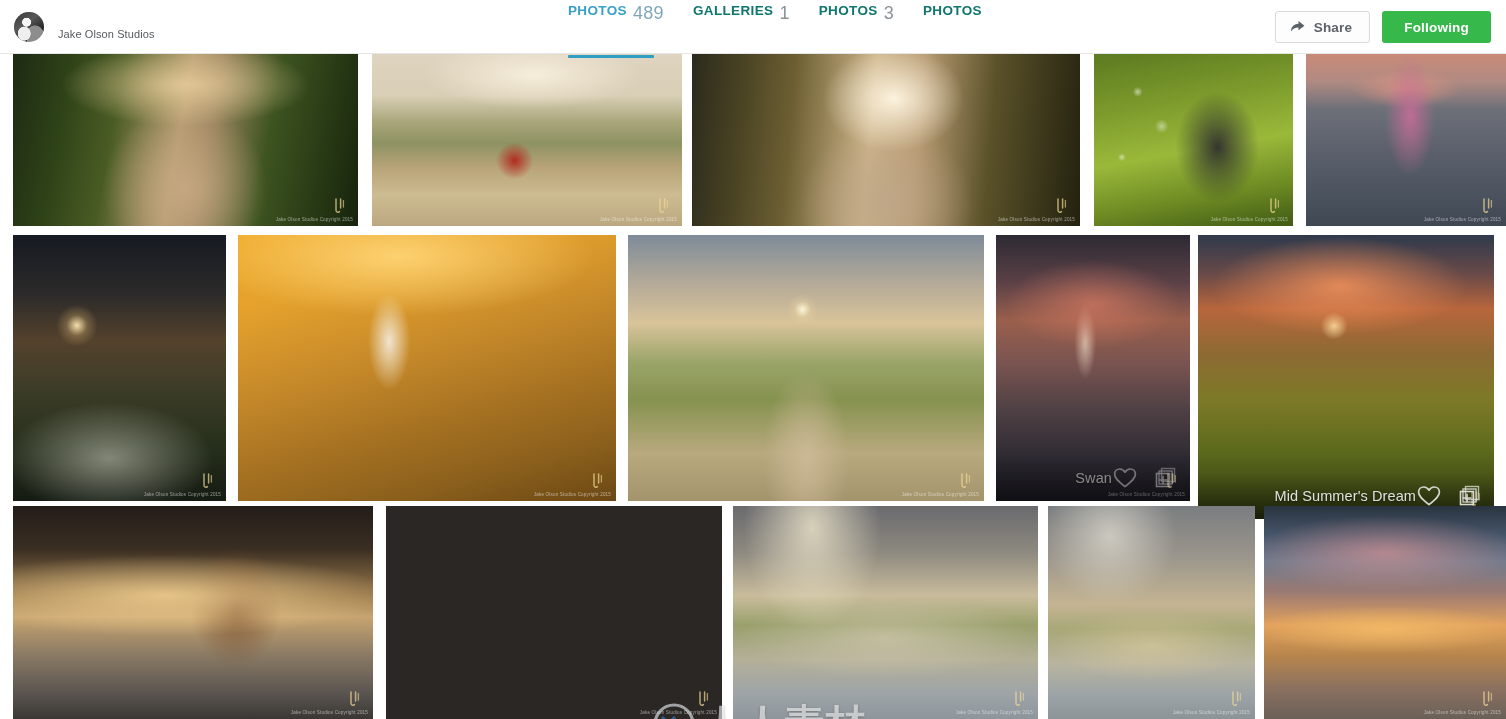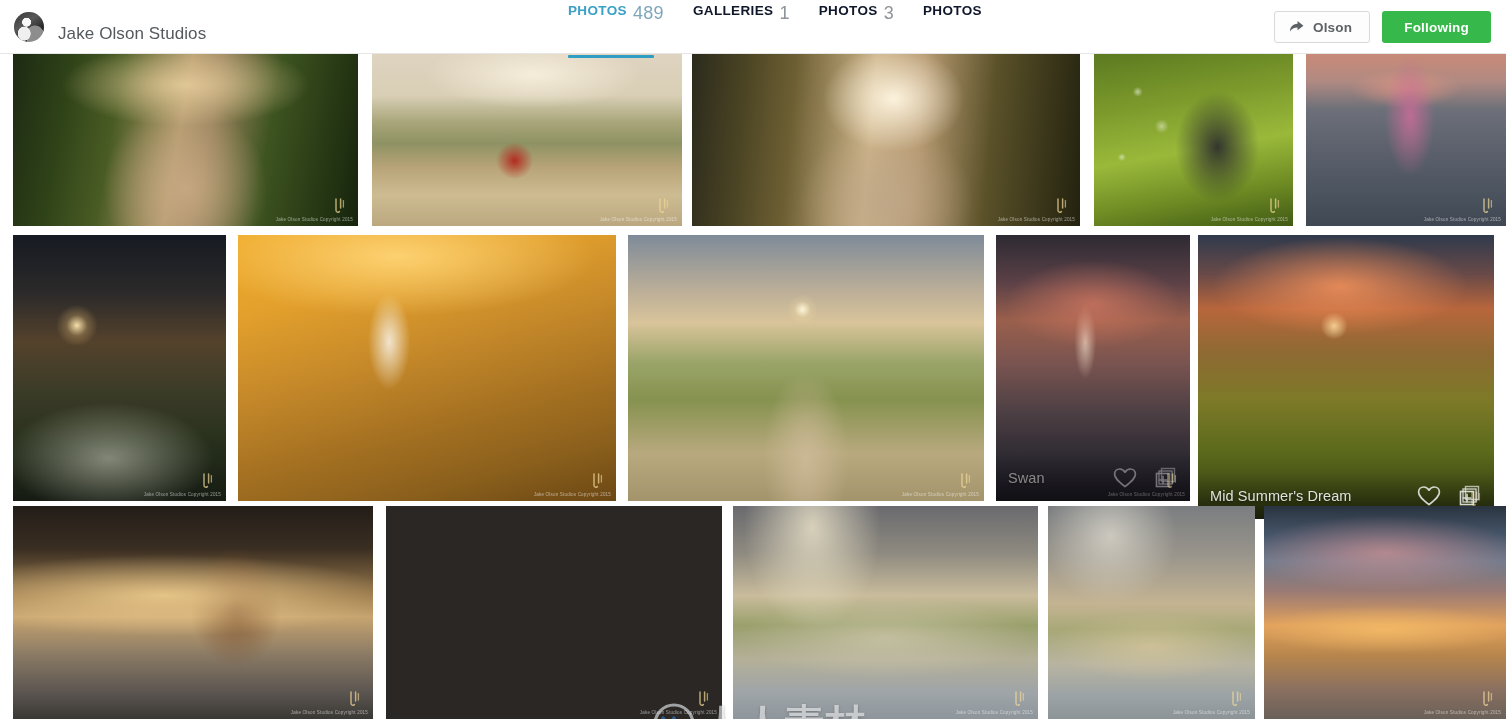--- a/index.html
+++ b/index.html
@@ -35,21 +35,21 @@
     position: absolute; inset: 0;
     background:
       radial-gradient(circle at 42% 34%, #f0efed 0 16%, rgba(240,239,237,0) 18%),
       radial-gradient(ellipse at 34% 72%, #e9e7e3 0 22%, rgba(233,231,227,0) 24%),
       radial-gradient(ellipse at 70% 80%, #8e8c88 0 30%, rgba(142,140,136,0) 32%),
       linear-gradient(145deg, #3b3a38 0%, #5d5b57 38%, #2b2a28 72%, #121211 100%);
     filter: grayscale(1) contrast(1.08);
   }
   .profile-name {
     margin-left: 14px;
-    font-size: 17px;
+    font-size: 11px;
     color: #555a5e;
     letter-spacing: .1px;
     white-space: nowrap;
     margin-top: 15px;
   }
 
   
   .nav {
     position: absolute; left: 568px; top: 0;
     height: 54px;
@@ -65,21 +65,21 @@
     font-size: 13.5px;
     letter-spacing: .35px;
     white-space: nowrap;
     cursor: pointer;
     text-decoration: none;
     margin-top: 12px;
   }
   .nav-tab:last-child { margin-right: 0; }
   .nav-label {
     font-weight: bold;
-    color: #0f172a;
+    color: #0f766e;
   }
   .nav-count {
     font-weight: normal;
     color: #8d9398;
     margin-left: 6px;
     font-size: 18px;
   }
   .nav-tab.active .nav-label { color: #3aa0c6; }
   .nav-tab.active .nav-count { color: #7fa7ba; }
   .nav-underline {
@@ -137,20 +137,21 @@
     position: absolute;
     left: 0; width: 1506px;
     white-space: nowrap;
     font-size: 0;
   }
   .photo-tile {
     position: absolute;
     overflow: hidden;
     cursor: pointer;
     background: #2a2724;
+    text-align: right;
   }
   .photo-art {
     position: absolute; inset: 0;
   }
   
   .sig {
     position: absolute;
     right: 5px; bottom: 4px;
     font-size: 4.5px;
     color: rgba(255,255,255,.52);
@@ -250,21 +251,21 @@
     <a class="nav-tab" href="#">
       <span class="nav-label">PHOTOS</span>
     </a>
   </div>
 
   <div class="header-actions">
     <button class="btn-share">
       <svg class="share-icon" viewBox="0 0 16 14">
         <path d="M9.1 0.6 L15.4 5.6 L9.1 10.4 L9.1 7.6 C5.4 7.6 2.8 8.8 1.0 11.9 C1.2 7.2 3.6 4.0 9.1 3.5 Z" fill="#5b6165"></path>
       </svg>
-      <span>Olson</span>
+      <span>Share</span>
     </button>
     <button class="btn-following">
       <span>Following</span>
     </button>
   </div>
 </div>
 
 <div class="gallery">
 
   <div class="photo-row" id="row1" style="top: 0px; height: 172px;">

